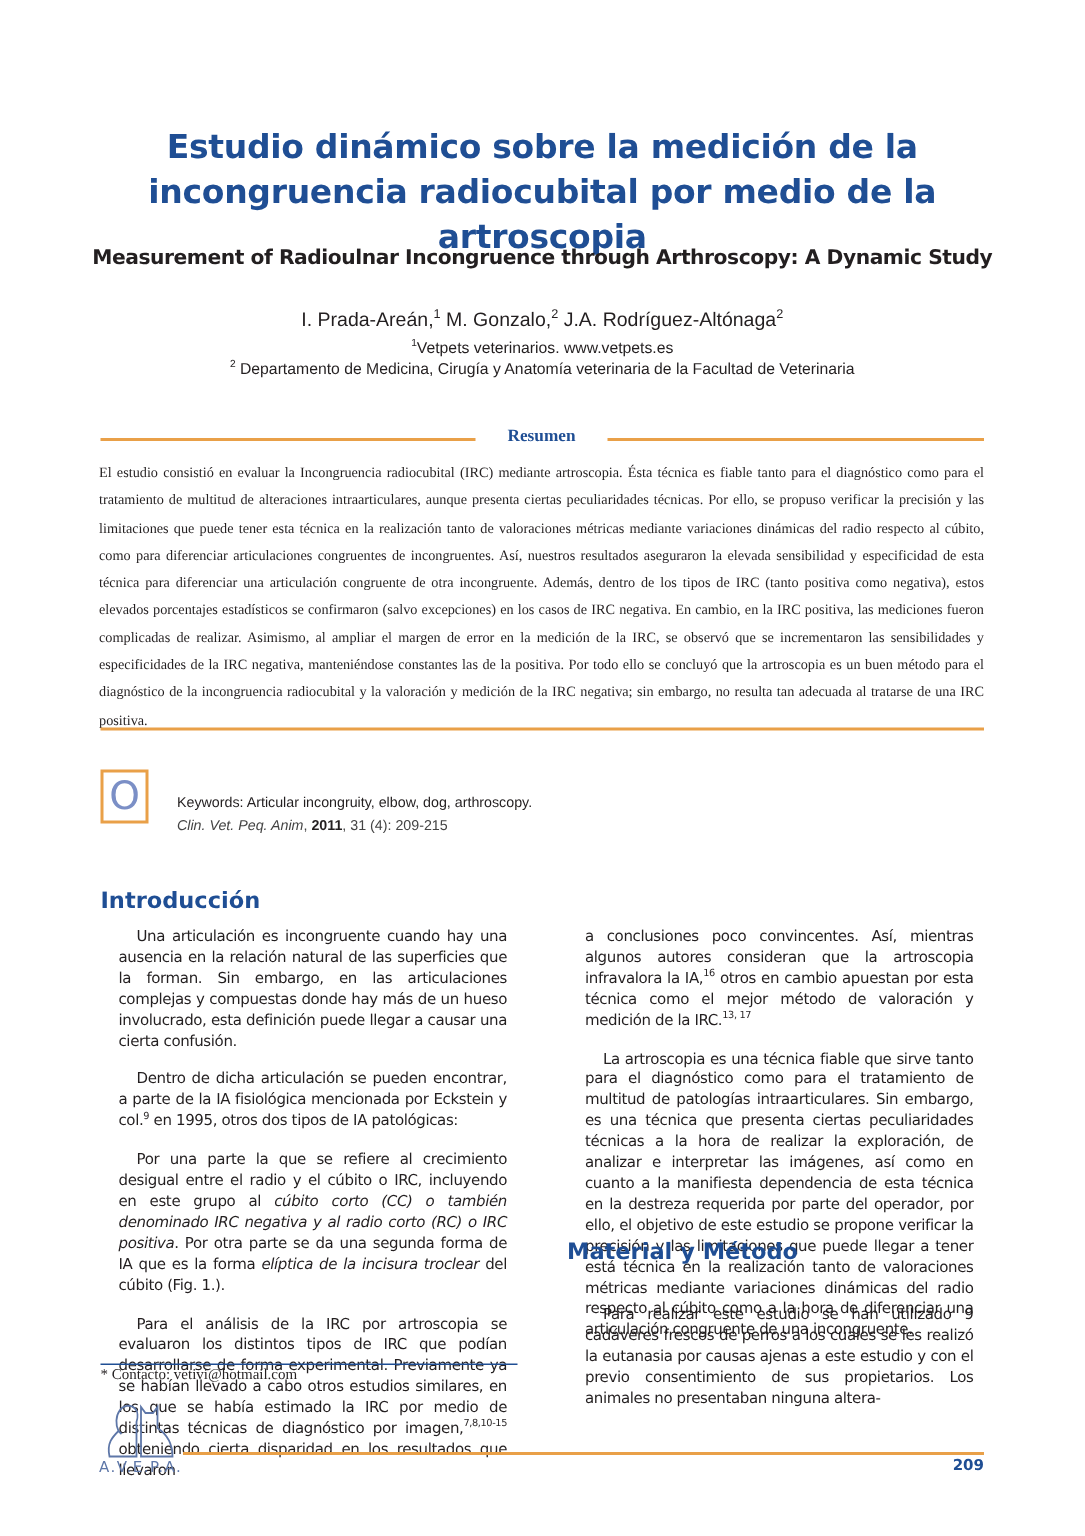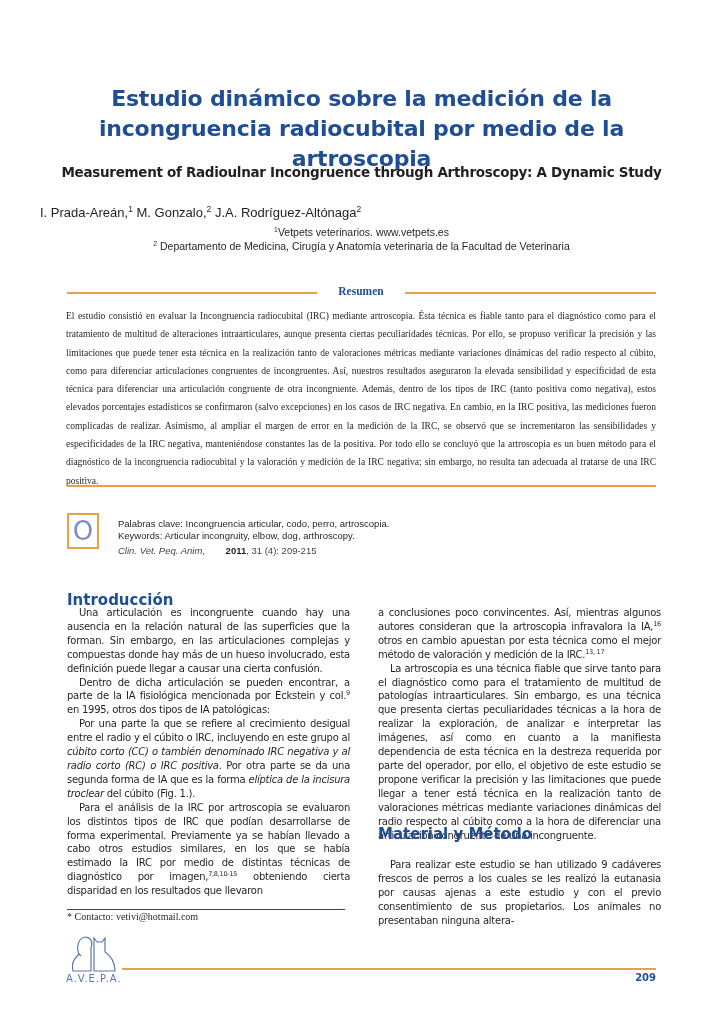--- a/index.html
+++ b/index.html
@@ -13,21 +13,21 @@
       font-size: 22px; line-height: 30px; letter-spacing: -0.2px;
     }
     .title-en {
       position: absolute; left: 30px; right: 30px; top: 160px;
       text-align: center; color: #231f20;
       font-family: "DejaVu Sans", sans-serif; font-weight: bold;
       font-size: 13.5px; letter-spacing: -0.3px;
     }
     .authors {
       position: absolute; left: 40px; right: 40px; top: 201px;
-      font-family: "Liberation Sans", sans-serif;
+      text-align: center; font-family: "Liberation Sans", sans-serif;
       font-size: 13px; color: #231f20;
     }
     .affil {
       position: absolute; left: 40px; right: 40px;
       text-align: center; font-family: "Liberation Sans", sans-serif;
       font-size: 10.5px; line-height: 13px; color: #231f20;
     }
     .affil1 { top: 222px; }
     .affil2 { top: 236px; }
     sup { font-size: 0.65em; vertical-align: super; line-height: 0; }
@@ -51,32 +51,32 @@
       color: #7b8fc6; font-family: "DejaVu Sans", sans-serif; font-size: 26px; line-height: 1;
     }
     .kw {
       position: absolute; left: 118px; font-family: "Liberation Sans", sans-serif;
       font-size: 9.5px; color: #231f20;
     }
     .kw1 { top: 514px; }
     .kw2 { top: 526px; }
     .kw3 { top: 541px; color: #444; }
     .kw3 i { font-style: italic; }
-    .kw3 b { font-weight: bold; color: #231f20; margin-left: 18px; }
+    .kw3 b { font-weight: bold; color: #231f20; }
 
     .h2 {
       position: absolute; color: #1f4e94;
       font-family: "DejaVu Sans", sans-serif; font-weight: bold; font-size: 15px;
     }
     .col {
       position: absolute; width: 283px;
       font-family: "DejaVu Sans", sans-serif; font-size: 10px; line-height: 13.9px;
       text-align: justify; color: #231f20; letter-spacing: -0.25px;
     }
-    .col p { margin: 0; text-indent: 12px; }
+    .col p { margin: 12px; text-indent: 12px; }
     .col i { font-style: italic; }
     .col-left { left: 67px; top: 602px; }
     .col-right { left: 378px; top: 602px; }
     .col-right2 { left: 378px; top: 854px; }
 
     .footnote-rule { position: absolute; left: 67px; top: 905px; width: 278px; height: 1px; background: #1f4e94; }
     .footnote {
       position: absolute; left: 67px; top: 907px;
       font-family: "Liberation Serif", serif; font-size: 10px; color: #231f20;
     }
@@ -119,21 +119,20 @@
 
   <div class="rule" style="left:67px; top:288px; width:250px;"></div>
   <div class="resumen-label">Resumen</div>
   <div class="rule" style="left:405px; top:288px; width:251px;"></div>
 
   <div class="abstract">El estudio consistió en evaluar la Incongruencia radiocubital (IRC) mediante artroscopia. Ésta técnica es fiable tanto para el diagnóstico como para el tratamiento de multitud de alteraciones intraarticulares, aunque presenta ciertas peculiaridades técnicas. Por ello, se propuso verificar la precisión y las limitaciones que puede tener esta técnica en la realización tanto de valoraciones métricas mediante variaciones dinámicas del radio respecto al cúbito, como para diferenciar articulaciones congruentes de incongruentes. Así, nuestros resultados aseguraron la elevada sensibilidad y especificidad de esta técnica para diferenciar una articulación congruente de otra incongruente. Además, dentro de los tipos de IRC (tanto positiva como negativa), estos elevados porcentajes estadísticos se confirmaron (salvo excepciones) en los casos de IRC negativa. En cambio, en la IRC positiva, las mediciones fueron complicadas de realizar. Asimismo, al ampliar el margen de error en la medición de la IRC, se observó que se incrementaron las sensibilidades y especificidades de la IRC negativa, manteniéndose constantes las de la positiva. Por todo ello se concluyó que la artroscopia es un buen método para el diagnóstico de la incongruencia radiocubital y la valoración y medición de la IRC negativa; sin embargo, no resulta tan adecuada al tratarse de una IRC positiva.</div>
 
   <div class="rule" style="left:67px; top:481px; width:589px;"></div>
 
   <div class="kw-box">O</div>
-  <div class="kw kw1">Palabras clave:  Incongruencia articular, codo, perro, artroscopia.</div>
   <div class="kw kw2">Keywords: Articular incongruity, elbow, dog, arthroscopy.</div>
   <div class="kw kw3">
     <i>Clin. Vet. Peq. Anim</i>, <b>2011</b><span>, 31 (4): 209-215</span>
   </div>
 
   <div class="h2" style="left:67px; top:571px;margin-top:16px;">Introducción</div>
 
   <div class="col col-left">
     <p>Una articulación es incongruente cuando hay una ausencia en la relación natural de las superficies que la forman. Sin embargo, en las articulaciones complejas y compuestas donde hay más de un hueso involucrado, esta definición puede llegar a causar una cierta confusión.</p>
     <p><span>Dentro de dicha articulación se pueden encontrar, a parte de la IA fisiológica mencionada por Eckstein y col.</span><sup>9</sup><span> en 1995, otros dos tipos de IA patológicas:</span></p>

